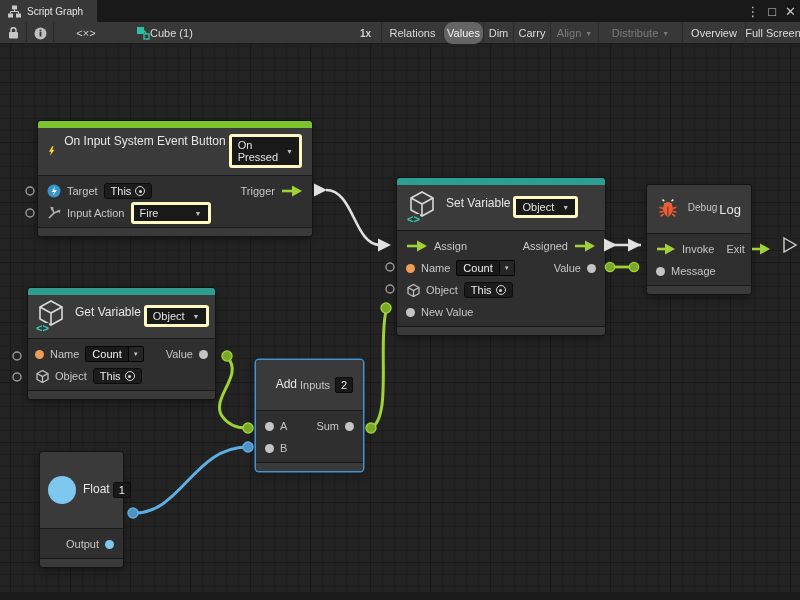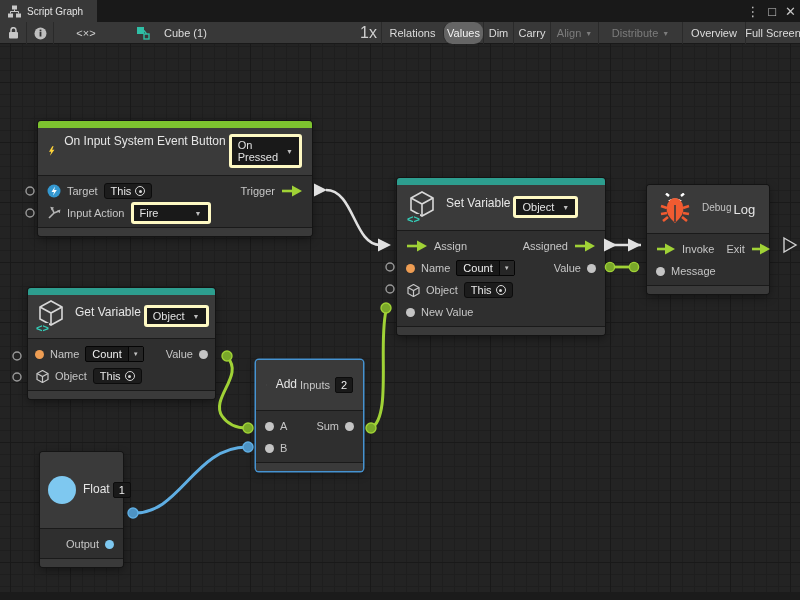--- a/index.html
+++ b/index.html
@@ -124,27 +124,27 @@
     </div>
 
     <div class="tseg" style="left:136px;">
       <span class="mini-icon">
         <svg width="14" height="14" viewBox="0 0 14 14">
           <rect x="1" y="1" width="7" height="7" fill="#2fbfa6"></rect>
           <rect x="8" y="8" width="5" height="5" fill="none" stroke="#2fbfa6" stroke-width="1.4"></rect>
           <path d="M8 4.5 L10.5 8" stroke="#2fbfa6" stroke-width="1.4"></path>
         </svg>
       </span>
-      <span style="margin-left:14px;">Cube (1)</span>
+      <span style="margin-left:0;">Cube (1)</span>
     </div>
 
     <div class="tseg" style="left:228px;color:#cfcfcf;margin-top:28px;">Zoom</div>
     <div class="slider-track"></div>
     <div class="slider-handle"></div>
-    <div class="tseg" style="left:360px;font-size:16px;color:#cfcfcf;">1x</div>
+    <div class="tseg" style="left:360px;font-size:10px;color:#cfcfcf;font-weight:bold;">1x</div>
 
     <div class="tbtn" style="left:381px;width:62px;">
         <span>Relations</span>
       </div>
     <div class="tbtn active" style="left:443px;width:40px;">
         <span>Values</span>
       </div>
     <div class="tbtn" style="left:483px;width:30px;justify-content:center;">
         <span>Dim</span>
       </div>
@@ -284,21 +284,21 @@
         </span>
       </div>
       <div class="row">
         <span class="dot gray"></span>
         <span>New Value</span>
       </div>
     </div>
     <div class="foot"></div>
   </div>
 
-  <div class="node" style="left:647px;top:185px;width:122px;">
+  <div class="node" style="left:647px;top:185px;width:104px;">
     <div class="head" style="padding:8px 10px;">
       <svg width="36" height="32" viewBox="0 0 36 32">
         <path d="M11 8 A8 5 0 0 1 25 8 Z" fill="#fff"></path>
         <path d="M12 3 L9 0.5 M24 3 L27 0.5" stroke="#fff" stroke-width="2.4"></path>
         <path d="M4 13 L10 15 M4 21 L10 20 M6 28 L11 24 M32 13 L26 15 M32 21 L26 20 M30 28 L25 24" stroke="#f15b31" stroke-width="2.6"></path>
         <path d="M10 14 A8 9 0 0 1 26 14 Q28 21 18 30 Q8 21 10 14 Z" fill="#f15b31"></path>
         <path d="M18 12 V29" stroke="#3a3a3a" stroke-width="1.6"></path>
       </svg>
       <div class="head-col" style="gap:2px;">
         <span class="n-sub">Debug</span>

